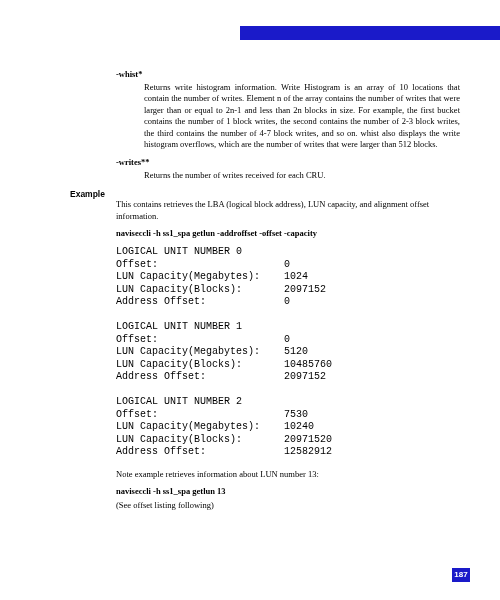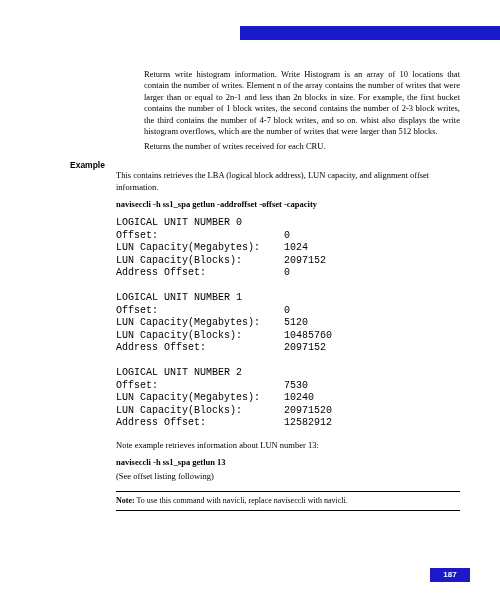--- a/index.html
+++ b/index.html
@@ -87,21 +87,21 @@
   .note-line {
     line-height: 1.3;
   }
   .note-label {
     font-weight: bold;
   }
   .page-box {
     position: absolute;
     bottom: 18px;
     right: 30px;
-    width: 40px;
+    width: 18px;
     height: 14px;
     background: #1a1ac9;
     color: #fff;
     font-family: Arial, sans-serif;
     font-size: 8px;
     font-weight: bold;
     text-align: center;
     line-height: 14px;
   }
   .main-block {
@@ -110,22 +110,24 @@
 </style>
 </head>
 <body>
 
 <div class="header-bar"></div>
 <div class="header-text">Basic Commands</div>
 
 <div class="content">
   <div class="main-block">
 
+    <div class="option-name">-whist*</div>
     <div class="option-desc">Returns write histogram information. Write Histogram is an array of 10 locations that contain the number of writes. Element n of the array contains the number of writes that were larger than or equal to 2n-1 and less than 2n blocks in size. For example, the first bucket contains the number of 1 block writes, the second contains the number of 2-3 block writes, the third contains the number of 4-7 block writes, and so on. whist also displays the write histogram overflows, which are the number of writes that were larger than 512 blocks.</div>
 
+    <div class="option-name" style="margin-top:6px">-writes**</div>
     <div class="option-desc">Returns the number of writes received for each CRU.</div>
 
   </div>
 
   <div class="example-row" style="margin-left:46px">
     <div class="example-label">Example</div>
     <div style="flex:1">
       <div class="example-text">This contains retrieves the LBA (logical block address), LUN capacity, and alignment offset information.</div>
       <div class="command">naviseccli  -h  ss1_spa  getlun  -addroffset  -offset  -capacity</div>
       <div class="code-block">LOGICAL UNIT NUMBER 0
@@ -142,23 +144,18 @@
 
 LOGICAL UNIT NUMBER 2
 Offset:                     7530
 LUN Capacity(Megabytes):    10240
 LUN Capacity(Blocks):       20971520
 Address Offset:             12582912</div>
       <div class="after-code">Note example retrieves information about LUN number 13:</div>
       <div class="command">naviseccli  -h  ss1_spa  getlun  13</div>
       <div class="after-code" style="margin-top:4px">(See offset listing following)</div>
 
-      <div class="note-section">
-        <div class="note-line">
-          <span class="note-label">Note:</span><span> To use this command with navicli, replace naviseccli with navicli.</span>
-        </div>
-      </div>
     </div>
   </div>
 
 </div>
 
 <div class="page-box">187</div>
 
 </body></html>

